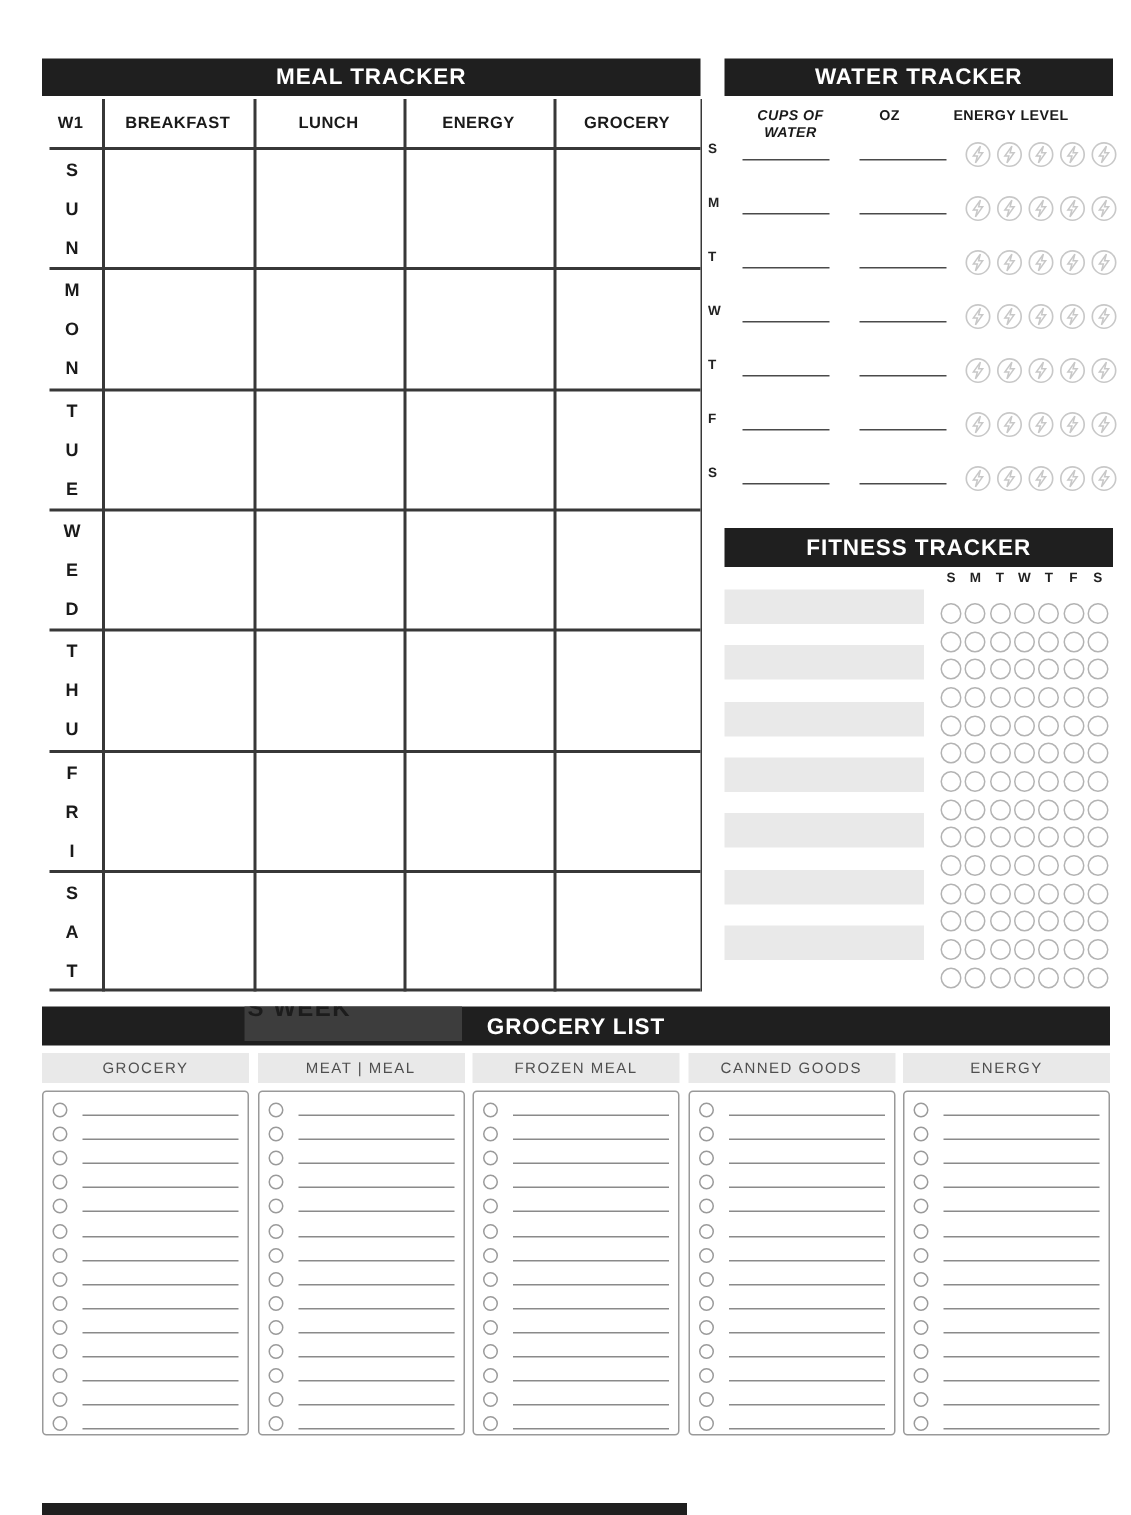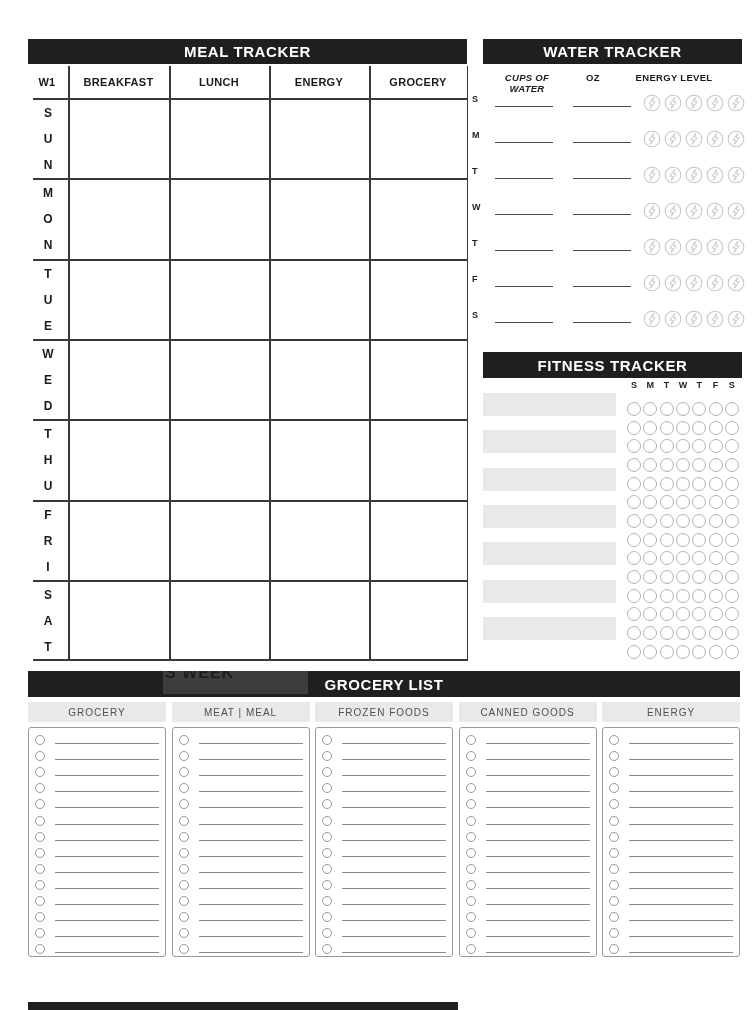--- a/index.html
+++ b/index.html
@@ -468,21 +468,21 @@
           <div class="gline" style="left: 26px; top: 159.9px; width: 104px;"></div>
           <div class="gcircle" style="left: 6px; top: 168px;"></div>
           <div class="gline" style="left: 26px; top: 176px; width: 104px;"></div>
           <div class="gcircle" style="left: 6px; top: 184.1px;"></div>
           <div class="gline" style="left: 26px; top: 192.1px; width: 104px;"></div>
           <div class="gcircle" style="left: 6px; top: 200.2px;"></div>
           <div class="gline" style="left: 26px; top: 208.2px; width: 104px;"></div>
           <div class="gcircle" style="left: 6px; top: 216.3px;"></div>
           <div class="gline" style="left: 26px; top: 224.3px; width: 104px;"></div>
         </div>
-        <div class="gstrip" style="left: 315px; top: 702px; width: 138px; height: 20px;">FROZEN FOODS</div>
+        <div class="gstrip" style="left: 315px; top: 702px; width: 138px; height: 20px;">FROZEN MEAL</div>
         <div class="gbox" style="left: 315px; top: 727px; width: 138px; height: 230px;">
           <div class="gcircle" style="left: 6px; top: 7px;"></div>
           <div class="gline" style="left: 26px; top: 15px; width: 104px;"></div>
           <div class="gcircle" style="left: 6px; top: 23.1px;"></div>
           <div class="gline" style="left: 26px; top: 31.1px; width: 104px;"></div>
           <div class="gcircle" style="left: 6px; top: 39.2px;"></div>
           <div class="gline" style="left: 26px; top: 47.2px; width: 104px;"></div>
           <div class="gcircle" style="left: 6px; top: 55.3px;"></div>
           <div class="gline" style="left: 26px; top: 63.3px; width: 104px;"></div>
           <div class="gcircle" style="left: 6px; top: 71.4px;"></div>

